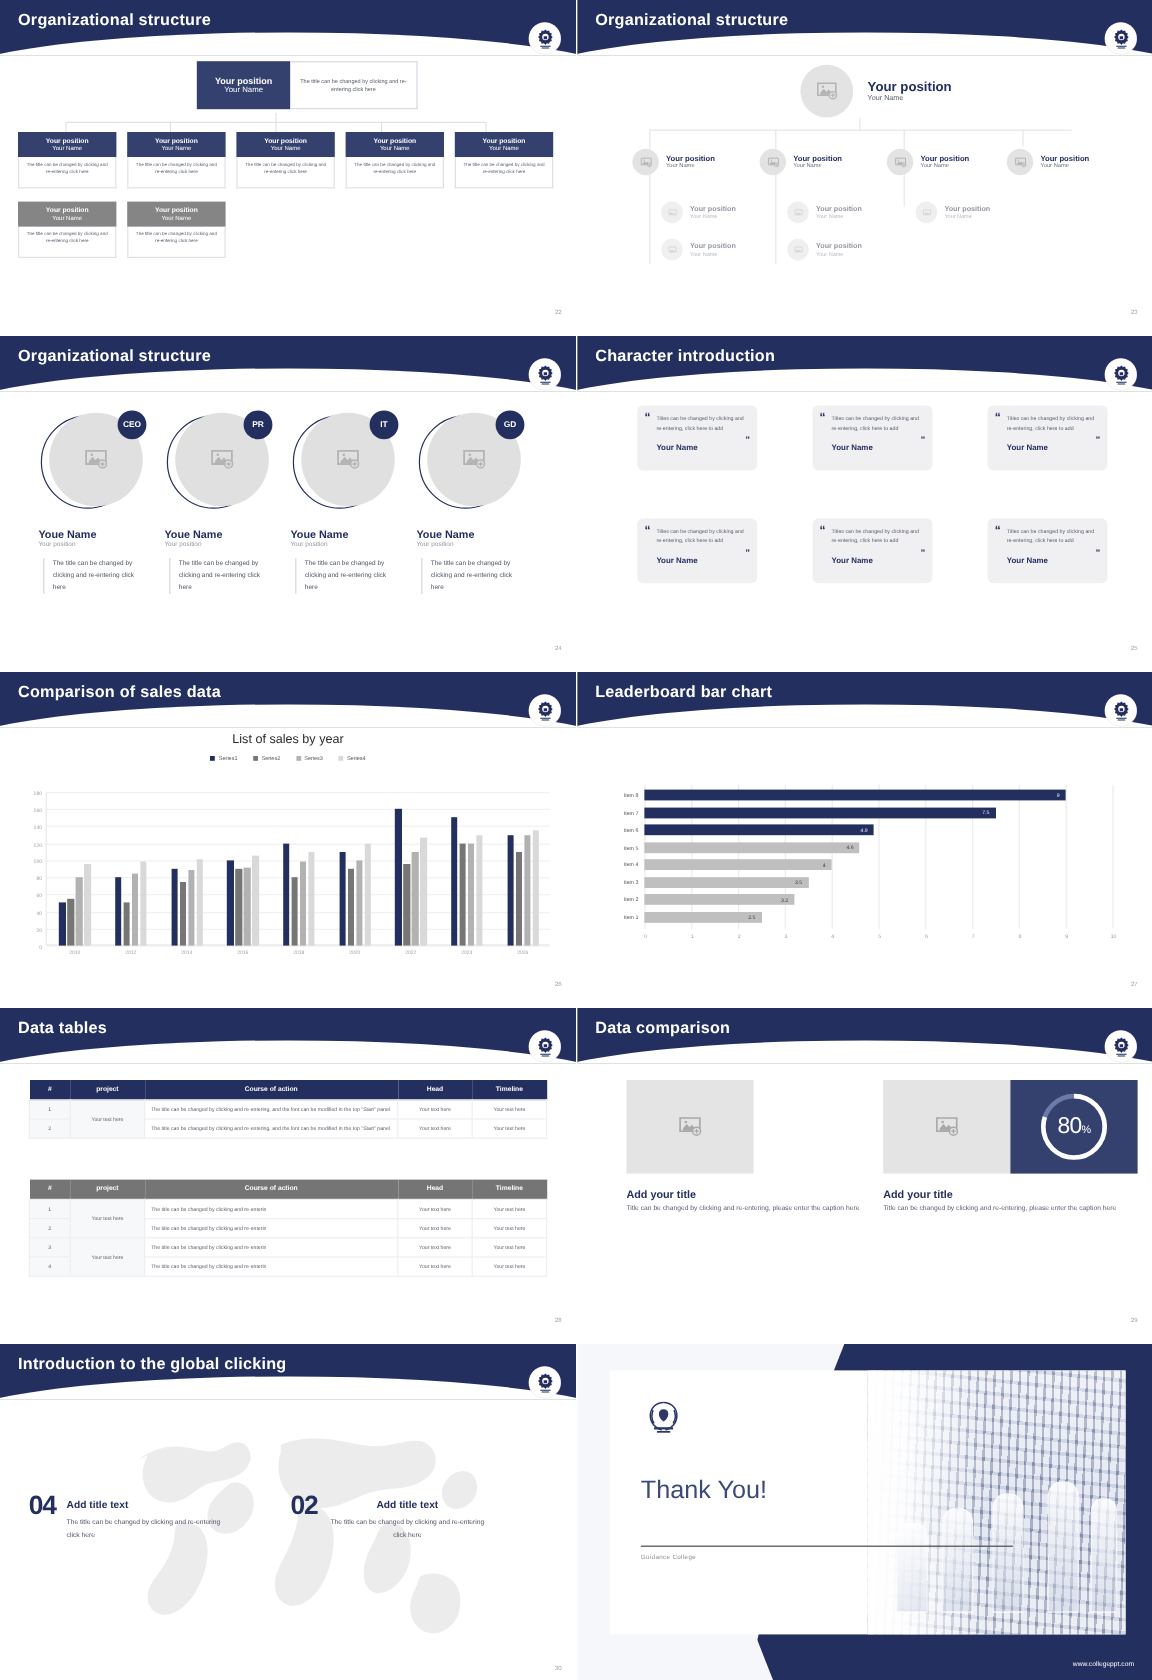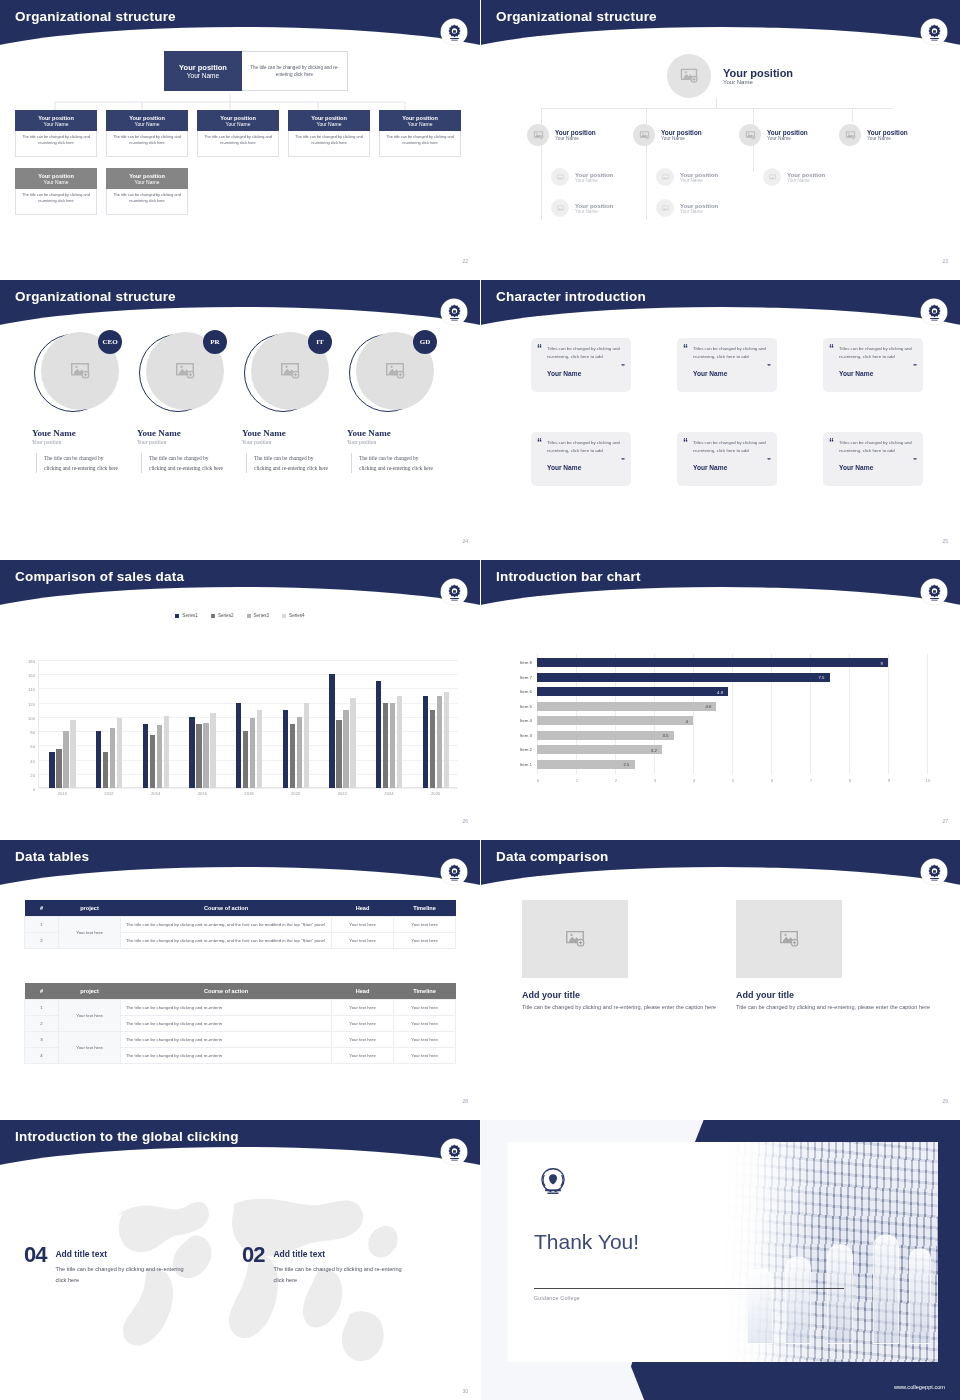--- a/index.html
+++ b/index.html
@@ -113,21 +113,21 @@
   .s23-l1 .p { font-size: 6.4px; font-weight: bold; color:#232f5e; }
   .s23-l1 .n { font-size: 4.8px; color:#666d7c; }
   .s23-l2 { position:absolute; display:flex; align-items:center; gap:6px; opacity:.55; }
   .s23-l2 .av { width: 18px; height: 18px; }
   .s23-l2 .av svg { width: 9px; height: 9px; }
   .s23-l2 .p { font-size: 6px; font-weight: bold; color:#3a4158; }
   .s23-l2 .n { font-size: 4.6px; color:#7d8492; }
   .s23-line { position:absolute; background:#e4e6ec; }
 
   
-  .s24-item { position:absolute; top:6px; width: 104px; font-family: Liberation Serif, serif; }
+  .s24-item { position:absolute; top:18px; width: 104px; }
   .s24-circwrap { position: relative; width: 86px; height: 84px; margin-left: 8px; }
   .s24-ring {
     position:absolute; left:0; top:2px; width: 78px; height: 78px;
     border-radius:50%; border: 1.6px solid #232f5e;
   }
   .s24-disc {
     position:absolute; left:7px; top:0; width: 78px; height: 78px;
     border-radius:50%; background:#e0e0e0;
     display:flex; align-items:center; justify-content:center;
   }
@@ -709,20 +709,21 @@
       <svg viewBox="0 0 24 24">
           <g fill="#232f5e">
             <path d="M12 2l1.7 1.6L16 3l.6 2.3 2.2.8-.7 2.3 1.6 1.7-1.6 1.7.7 2.3-2.2.8L16 17l-2.3-.6L12 18l-1.7-1.6L8 17l-.6-2.1-2.2-.8.7-2.3L4.3 10l1.6-1.7-.7-2.2 2.2-.8L8 3l2.3.6z"></path>
             <circle cx="12" cy="10" r="3.4" fill="#fff"></circle>
             <path d="M10.2 9.2h3.6v3.1h-3.6z"></path>
             <path d="M6.5 19h11v1.2h-11zM8 21h8v1H8z"></path>
           </g>
         </svg>
     </div>
     <div class="body">
+      <div class="chart-title">List of sales by year</div>
       <div class="legend">
         <div class="li">
             <span class="sw" style="background:#232f5e"></span>
             <span>Series1</span>
           </div>
         <div class="li">
             <span class="sw" style="background:#767676"></span>
             <span>Series2</span>
           </div>
         <div class="li">
@@ -829,21 +830,21 @@
             <div class="bar" style="height: 96px; background: rgb(217, 217, 217);"></div>
             <span class="xtick" style="left: 13.0667px;">2026</span>
           </div>
         </div>
     </div>
     <div class="pgnum">26</div>
   </div>
 
   <div class="slide right">
     <div class="band"></div>
-    <div class="band-title">Introduction bar chart</div>
+    <div class="band-title">Leaderboard bar chart</div>
     <div class="crest">
       <svg viewBox="0 0 24 24">
           <g fill="#232f5e">
             <path d="M12 2l1.7 1.6L16 3l.6 2.3 2.2.8-.7 2.3 1.6 1.7-1.6 1.7.7 2.3-2.2.8L16 17l-2.3-.6L12 18l-1.7-1.6L8 17l-.6-2.1-2.2-.8.7-2.3L4.3 10l1.6-1.7-.7-2.2 2.2-.8L8 3l2.3.6z"></path>
             <circle cx="12" cy="10" r="3.4" fill="#fff"></circle>
             <path d="M10.2 9.2h3.6v3.1h-3.6z"></path>
             <path d="M6.5 19h11v1.2h-11zM8 21h8v1H8z"></path>
           </g>
         </svg>
     </div>
@@ -1069,20 +1070,27 @@
         <div class="dc-card">
           <div class="dc-img">
               <svg viewBox="0 0 24 24">
                 <path d="M3 4h18v12H3z" fill="none" stroke="#a8a8a8" stroke-width="1.5"></path>
                 <path d="M5.5 13.5l3.5-4 2.6 3 2.2-2.3 4.7 5.3H5.5z" fill="#a8a8a8"></path>
                 <circle cx="8.2" cy="7.6" r="1.2" fill="#a8a8a8"></circle>
                 <circle cx="18" cy="16" r="3.6" fill="#e4e4e4" stroke="#a8a8a8" stroke-width="1.3"></circle>
                 <path d="M18 14v4M16 16h4" stroke="#a8a8a8" stroke-width="1.2"></path>
               </svg>
             </div>
+          <div class="dc-ring">
+            <svg viewBox="0 0 100 100" width="64" height="64">
+              <circle cx="50" cy="50" r="40" fill="none" stroke="#6c7aa8" stroke-width="6"></circle>
+              <circle id="ring80" cx="50" cy="50" r="40" fill="none" stroke="#ffffff" stroke-width="6" stroke-linecap="butt" transform="rotate(-90 50 50)" stroke-dasharray="201.06192982974676 251.32741228718345"></circle>
+            </svg>
+            <div class="dc-pct"><span style="font-size:19px">80</span><span>%</span></div>
+          </div>
         </div>
         <div class="dc-title">Add your title</div>
         <div class="dc-sub">Title can be changed by clicking and re-entering, please enter the caption here</div>
       </div>
     </div>
     <div class="pgnum">29</div>
   </div>
 
   <div class="gap"></div>
 
@@ -1114,21 +1122,21 @@
           </g>
         </svg>
       </div>
       <div class="gb-item" style="left:24px; top:78px;">
         <div class="gb-num">04</div>
         <div>
           <div class="gb-t">Add title text</div>
           <div class="gb-d">The title can be changed by clicking and re-entering click here</div>
         </div>
       </div>
-      <div class="gb-item" style="left:242px; top:78px;">
+      <div class="gb-item" style="left:242px; top:78px;text-align:center;">
         <div class="gb-num">02</div>
         <div>
           <div class="gb-t">Add title text</div>
           <div class="gb-d">The title can be changed by clicking and re-entering click here</div>
         </div>
       </div>
     </div>
     <div class="pgnum">30</div>
   </div>
 

